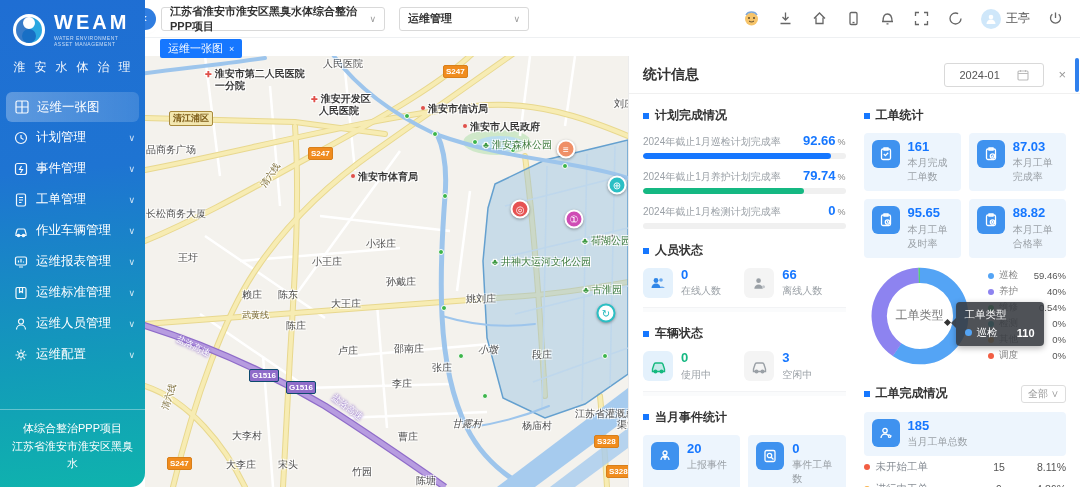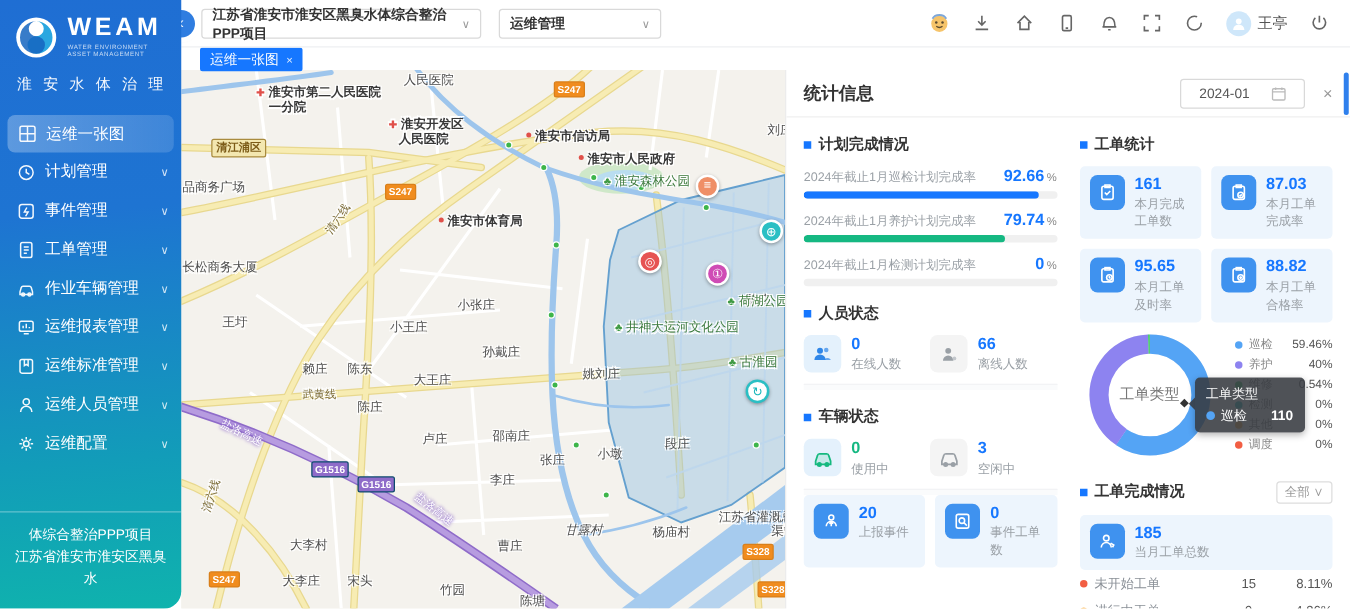--- a/index.html
+++ b/index.html
@@ -397,21 +397,21 @@
         <div class="mlabel town" style="left: 241px; top: 219px;"><span>孙戴庄</span></div>
         <div class="mlabel town" style="left: 97px; top: 232px;"><span>赖庄</span></div>
         <div class="mlabel town" style="left: 133px; top: 232px;"><span>陈东</span></div>
         <div class="mlabel town" style="left: 186px; top: 241px;"><span>大王庄</span></div>
         <div class="mlabel road" style="left: 97px; top: 253px;"><span>武黄线</span></div>
         <div class="mlabel town" style="left: 141px; top: 263px;"><span>陈庄</span></div>
         <div class="mlabel town" style="left: 193px; top: 288px;"><span>卢庄</span></div>
         <div class="mlabel town" style="left: 249px; top: 286px;"><span>邵南庄</span></div>
         <div class="mlabel town" style="left: 287px; top: 305px;"><span>张庄</span></div>
         <div class="mlabel town" style="left: 247px; top: 321px;"><span>李庄</span></div>
-        <div class="mlabel town" style="left: 333px; top: 300px;"><span>小墩</span></div>
+        <div class="mlabel town" style="left: 333px; top: 287px; font-style: italic;"><span>小墩</span></div>
         <div class="mlabel town" style="left: 321px; top: 236px;"><span>姚刘庄</span></div>
         <div class="mlabel town" style="left: 387px; top: 292px;"><span>段庄</span></div>
         <div class="mlabel town" style="left: 307px; top: 361px; font-style: italic;"><span>甘露村</span></div>
         <div class="mlabel town" style="left: 377px; top: 363px;"><span>杨庙村</span></div>
         <div class="mlabel town" style="left: 253px; top: 374px;"><span>曹庄</span></div>
         <div class="mlabel town" style="left: 87px; top: 373px;"><span>大李村</span></div>
         <div class="mlabel town" style="left: 81px; top: 402px;"><span>大李庄</span></div>
         <div class="mlabel town" style="left: 133px; top: 402px;"><span>宋头</span></div>
         <div class="mlabel town" style="left: 207px; top: 409px;"><span>竹园</span></div>
         <div class="mlabel town" style="left: 271px; top: 418px;"><span>陈塘</span></div>
@@ -552,20 +552,21 @@
                 </svg>
               </span>
             <div>
                 <div class="stat-num" style="color: rgb(22, 119, 255);">3</div>
               <div class="stat-lab">空闲中</div>
               </div>
           </div>
         </div>
         <div class="strip"></div>
 
+        <div class="sec-title">当月事件统计</div>
         <div class="cards2">
           <div class="card">
             <span class="cic">
               <svg width="14" height="14" viewBox="0 0 14 14" fill="none" stroke="#fff" stroke-width="1.3">
                   <circle cx="7" cy="4" r="2"></circle>
                   <path d="M3 11a4 4 0 0 1 8 0M7 7v4M5.5 9 7 7.5 8.5 9"></path>
                 </svg>
               </span>
             <div>
                 <div class="stat-num">20</div>

